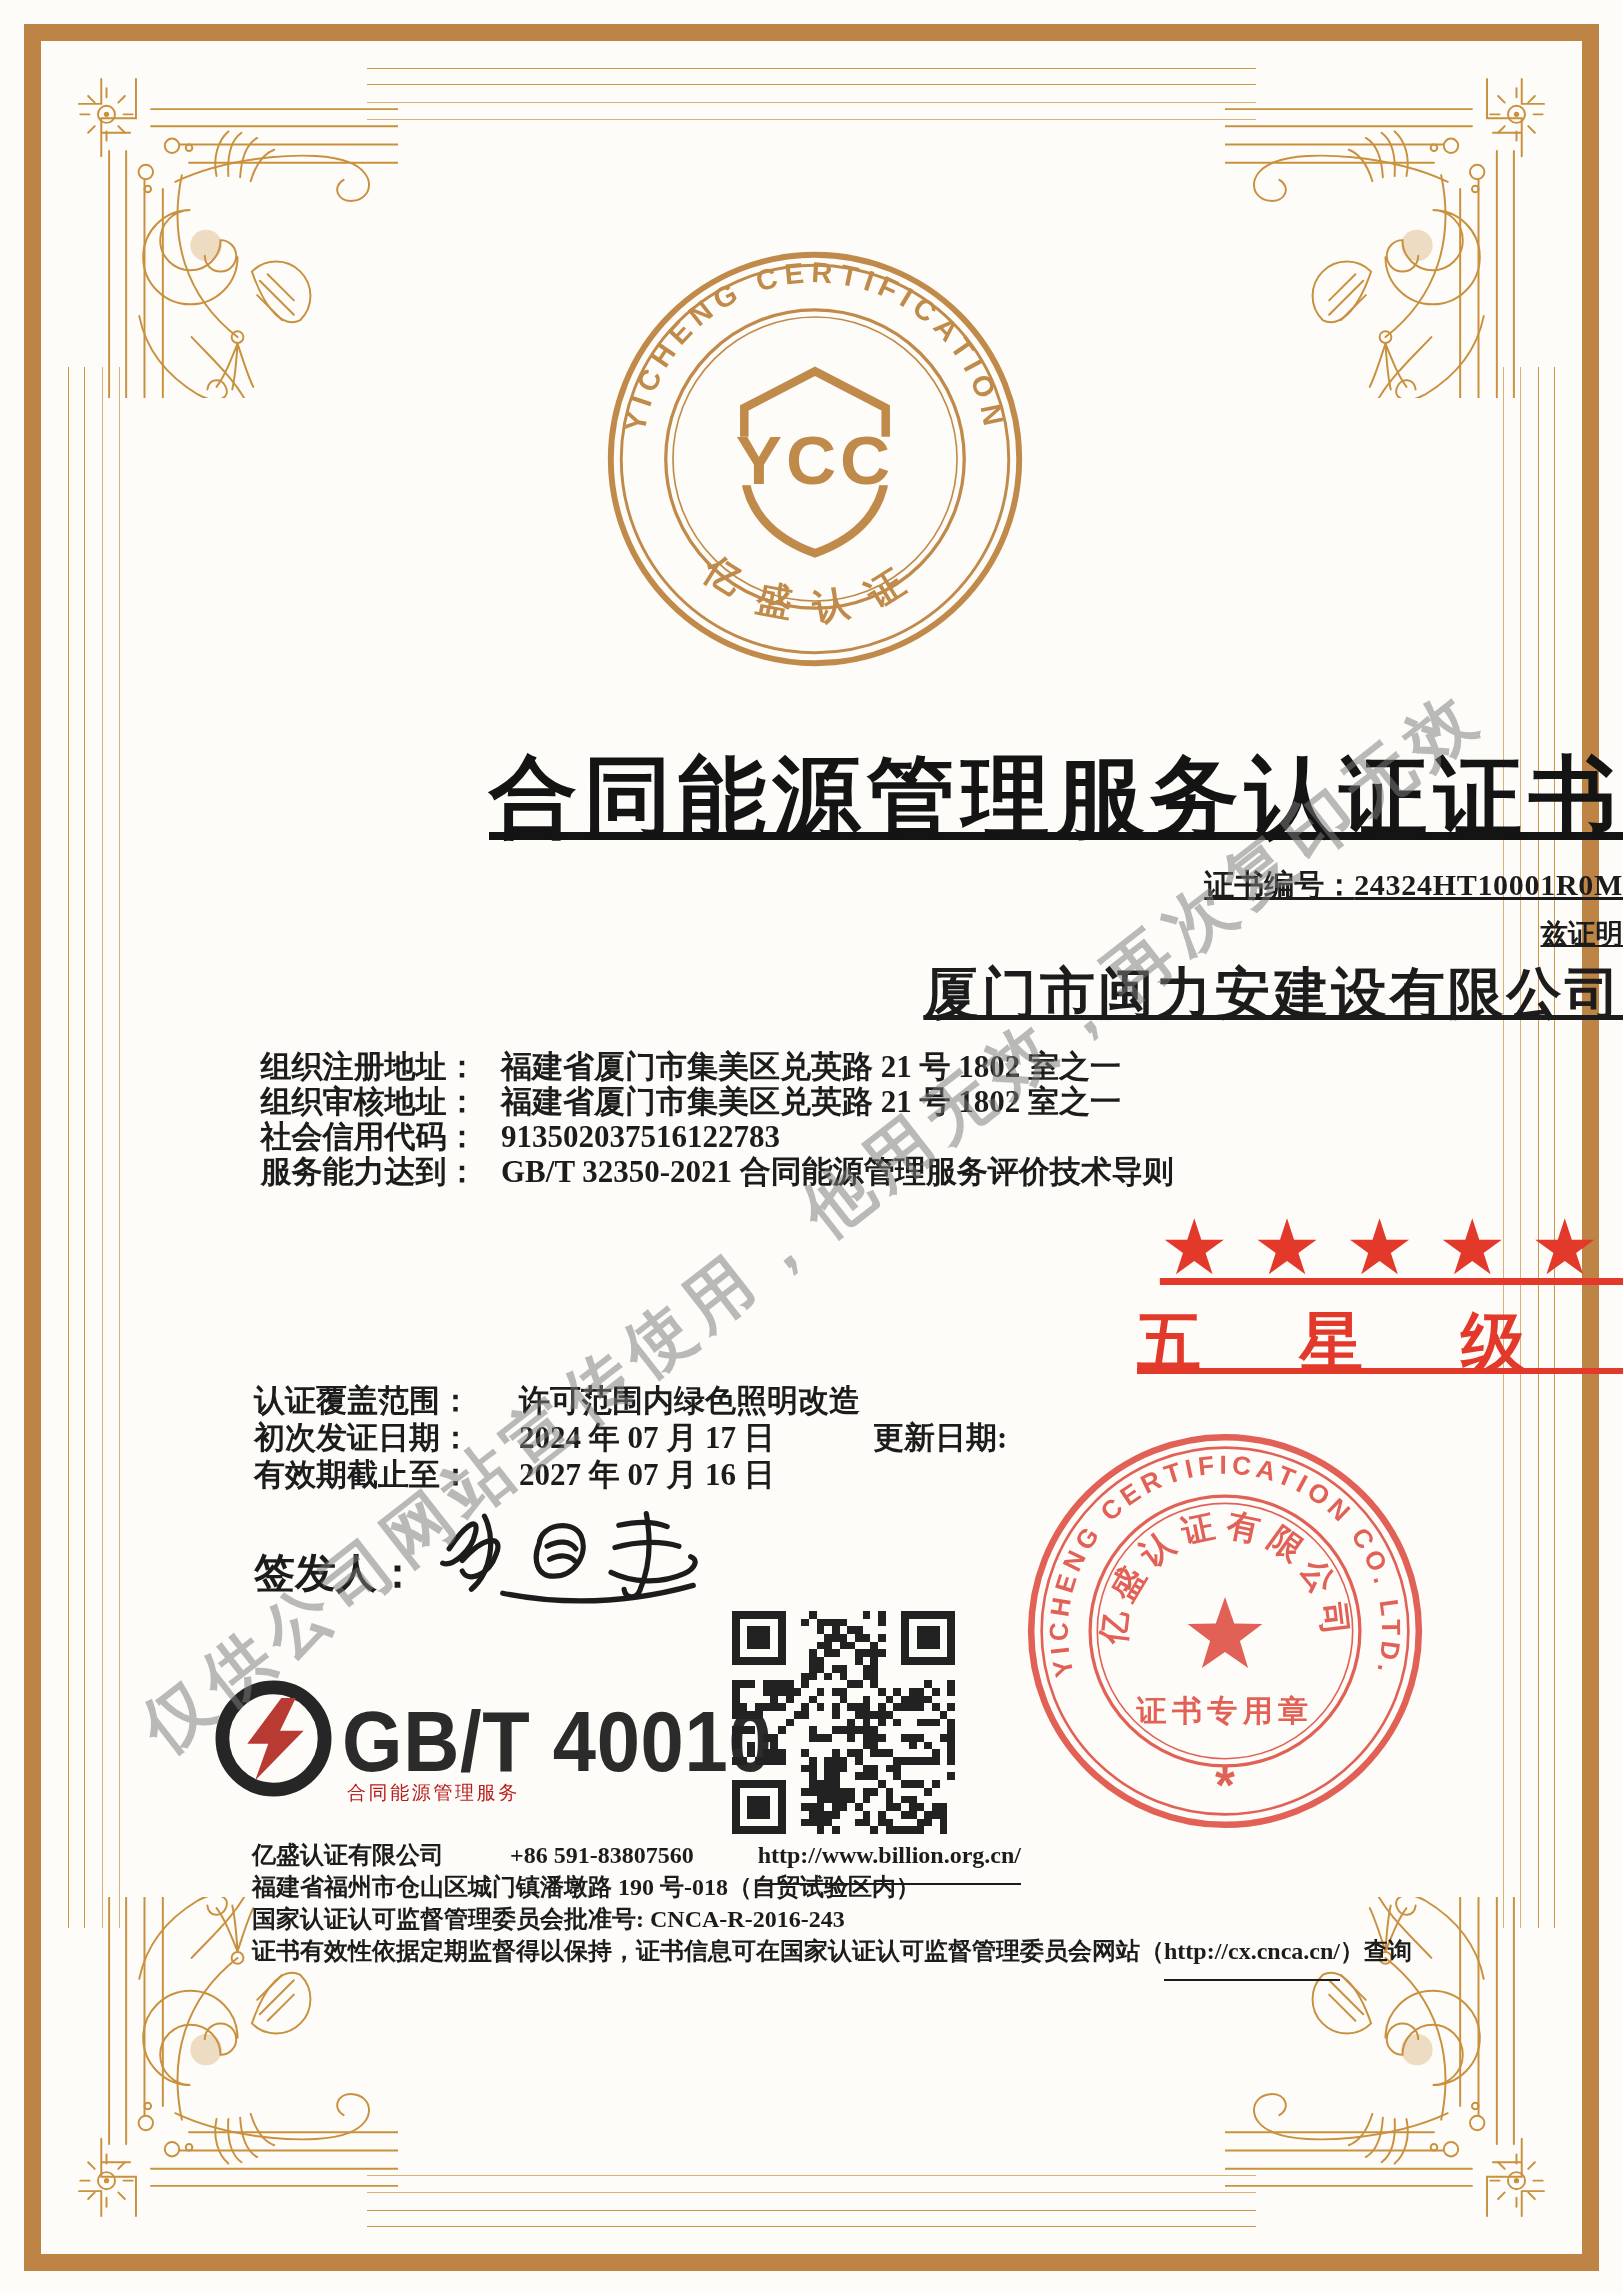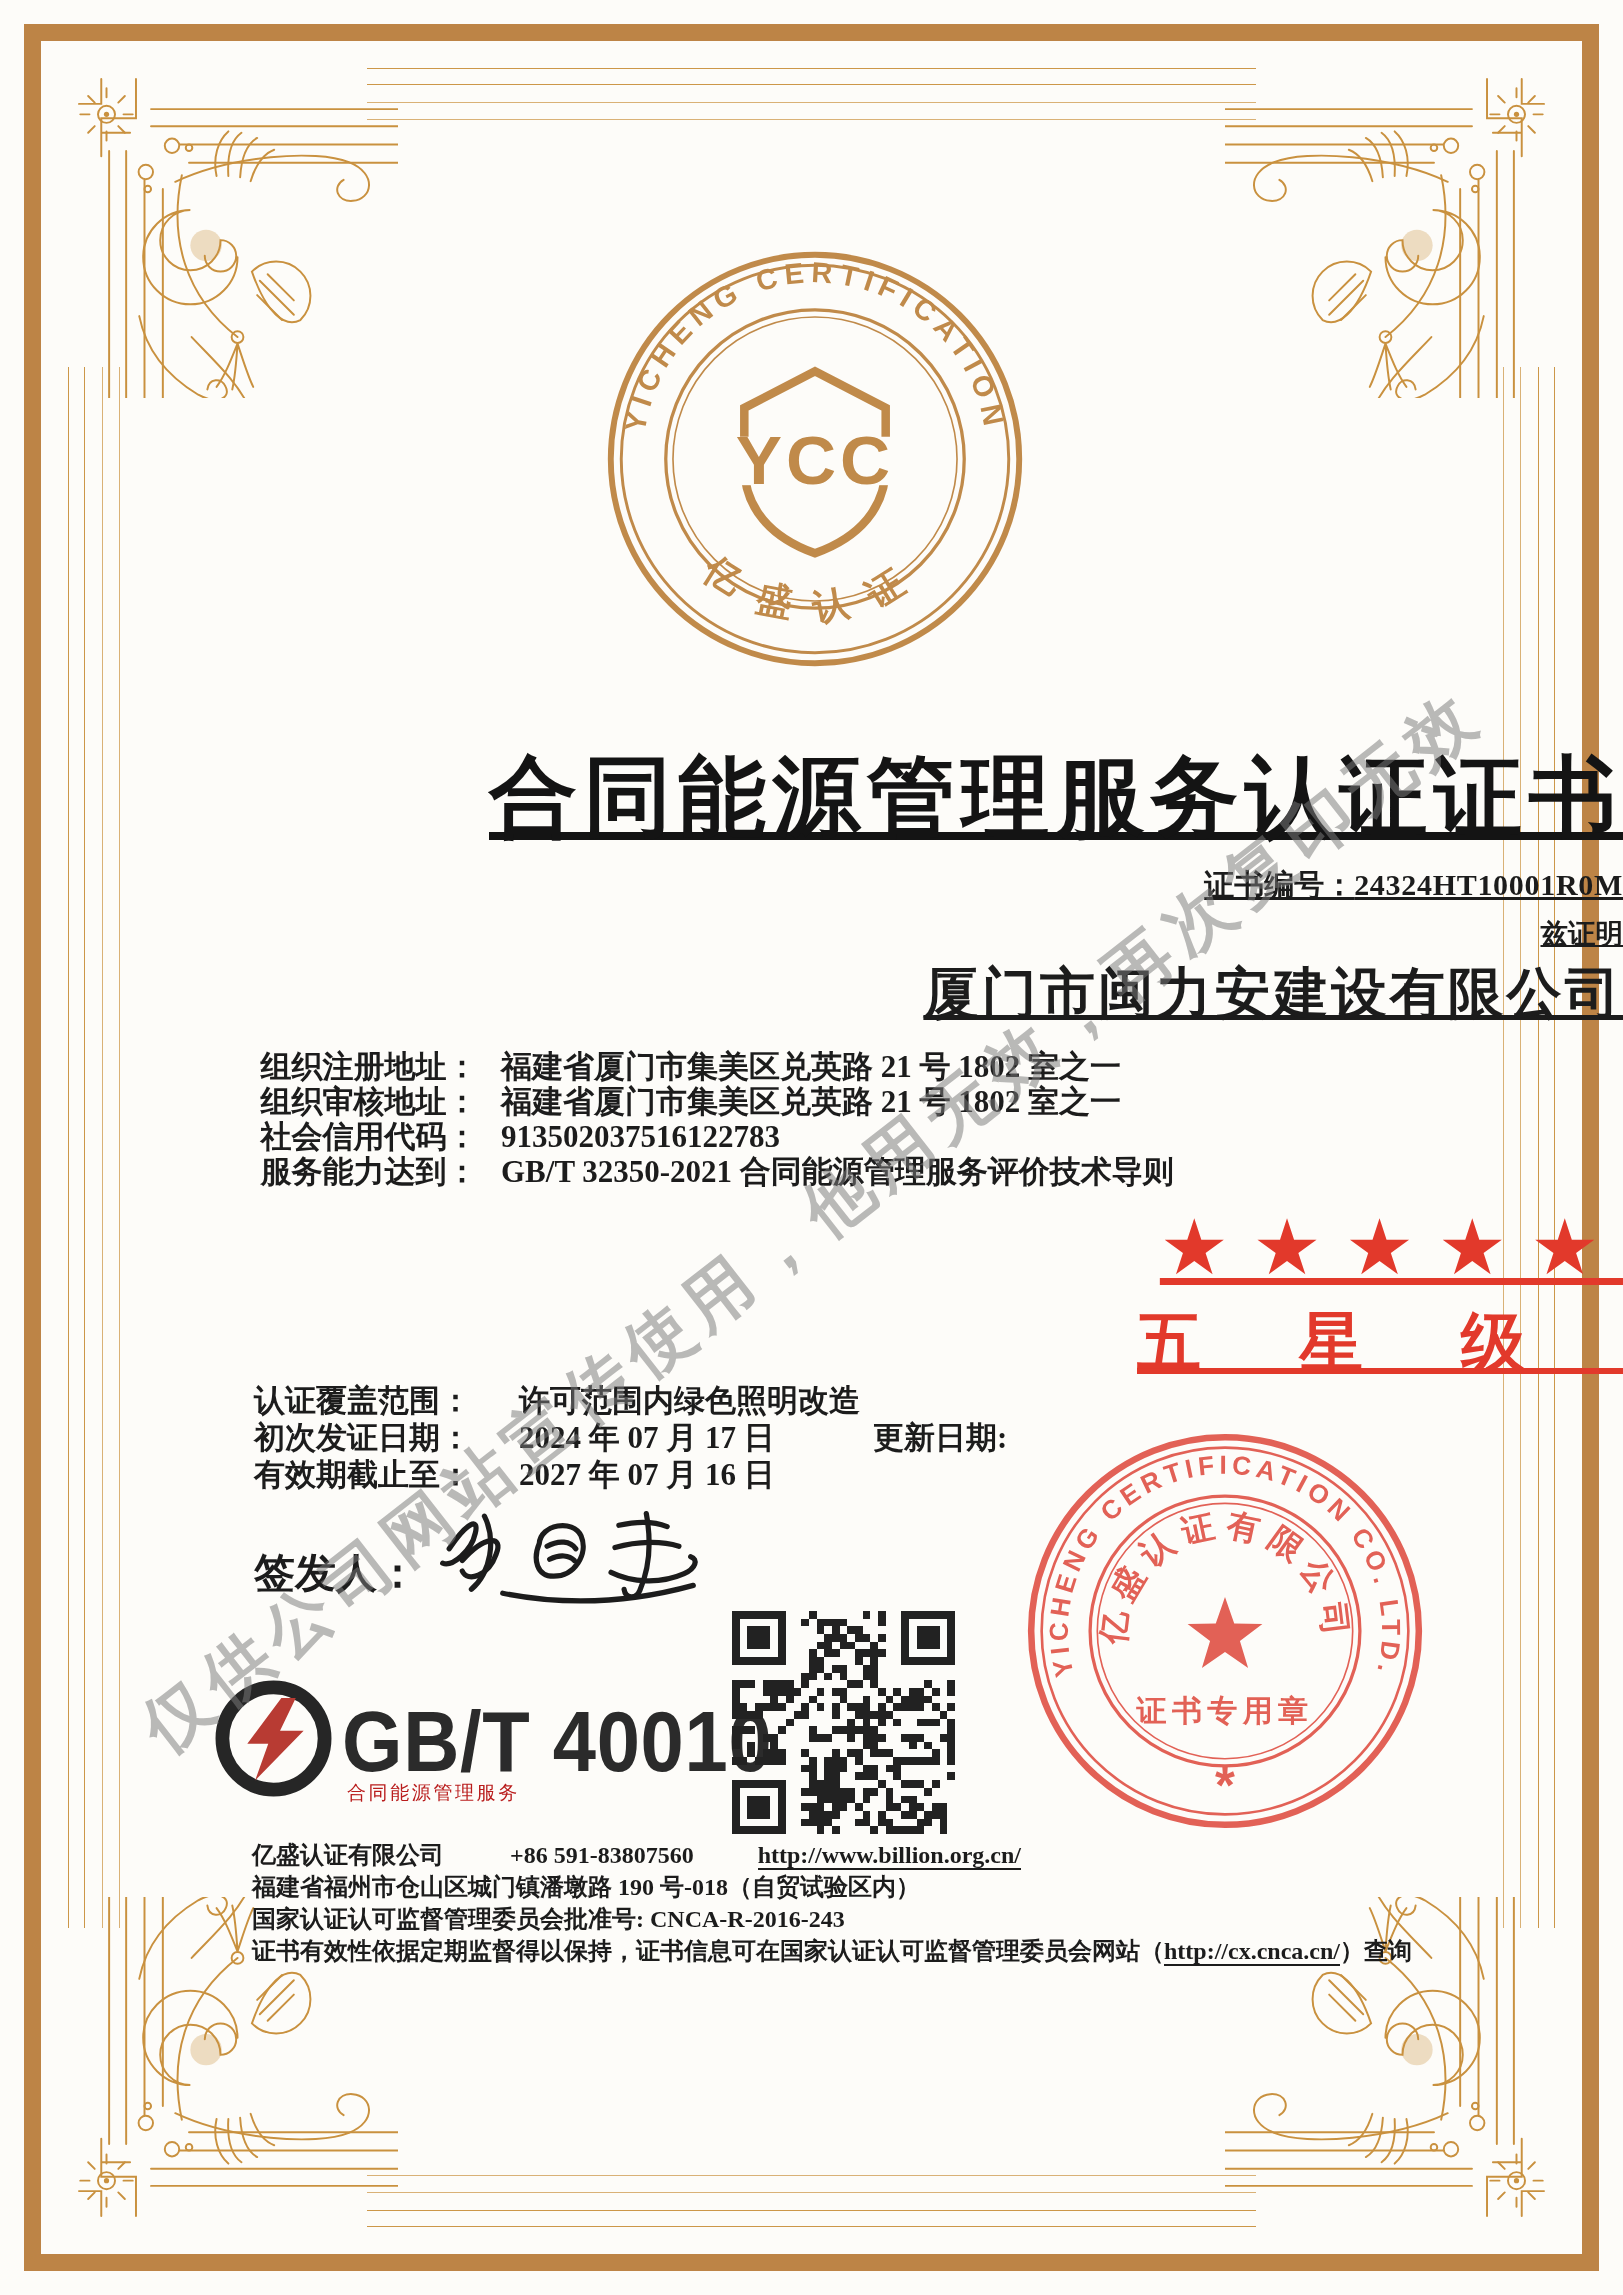--- a/index.html
+++ b/index.html
@@ -45,21 +45,21 @@
   .gbt .std{position:absolute;left:134px;top:19.6px;font-family:"Liberation Sans",sans-serif;
             font-size:81px;font-weight:900;letter-spacing:0.7px;color:#2b2b2b;transform:scale(.96,1.06);transform-origin:left top;}
   .gbt .sub{position:absolute;left:139px;top:107px;font-family:Liberation Serif, serif;
             font-size:19px;letter-spacing:2.6px;color:#b91c1c;}
   .qr{left:732px;top:1611px;width:223px;height:223px;}
   .stamp{left:1022px;top:1428px;width:406px;height:406px;opacity:.93;}
 
   .footer{top:1839px;left:252px;width:1257px;font-size:24px;font-weight:bold;line-height:32px;}
   .footer .seg1{margin-right:60px;}
   .footer .seg2{margin-right:58px;margin-top:32px;}
-  .ul{border-bottom:2.6px solid #1c1c1c;padding-bottom:0;}
+  .ul{border-bottom:2.6px solid #1c1c1c;padding-bottom:15px;}
 
   .watermark{top:1221px;left:50%;transform:translate(-50%,-50%) rotate(-38deg);
              font-family:"Liberation Sans","DejaVu Sans",sans-serif;font-weight:bold;
              font-size:67px;letter-spacing:9.2px;color:rgba(122,122,122,.52);
              white-space:nowrap;pointer-events:none;}
   svg text{font-family:"Liberation Sans","DejaVu Sans",sans-serif;}
 </style>
 </head>
 <body>
 

